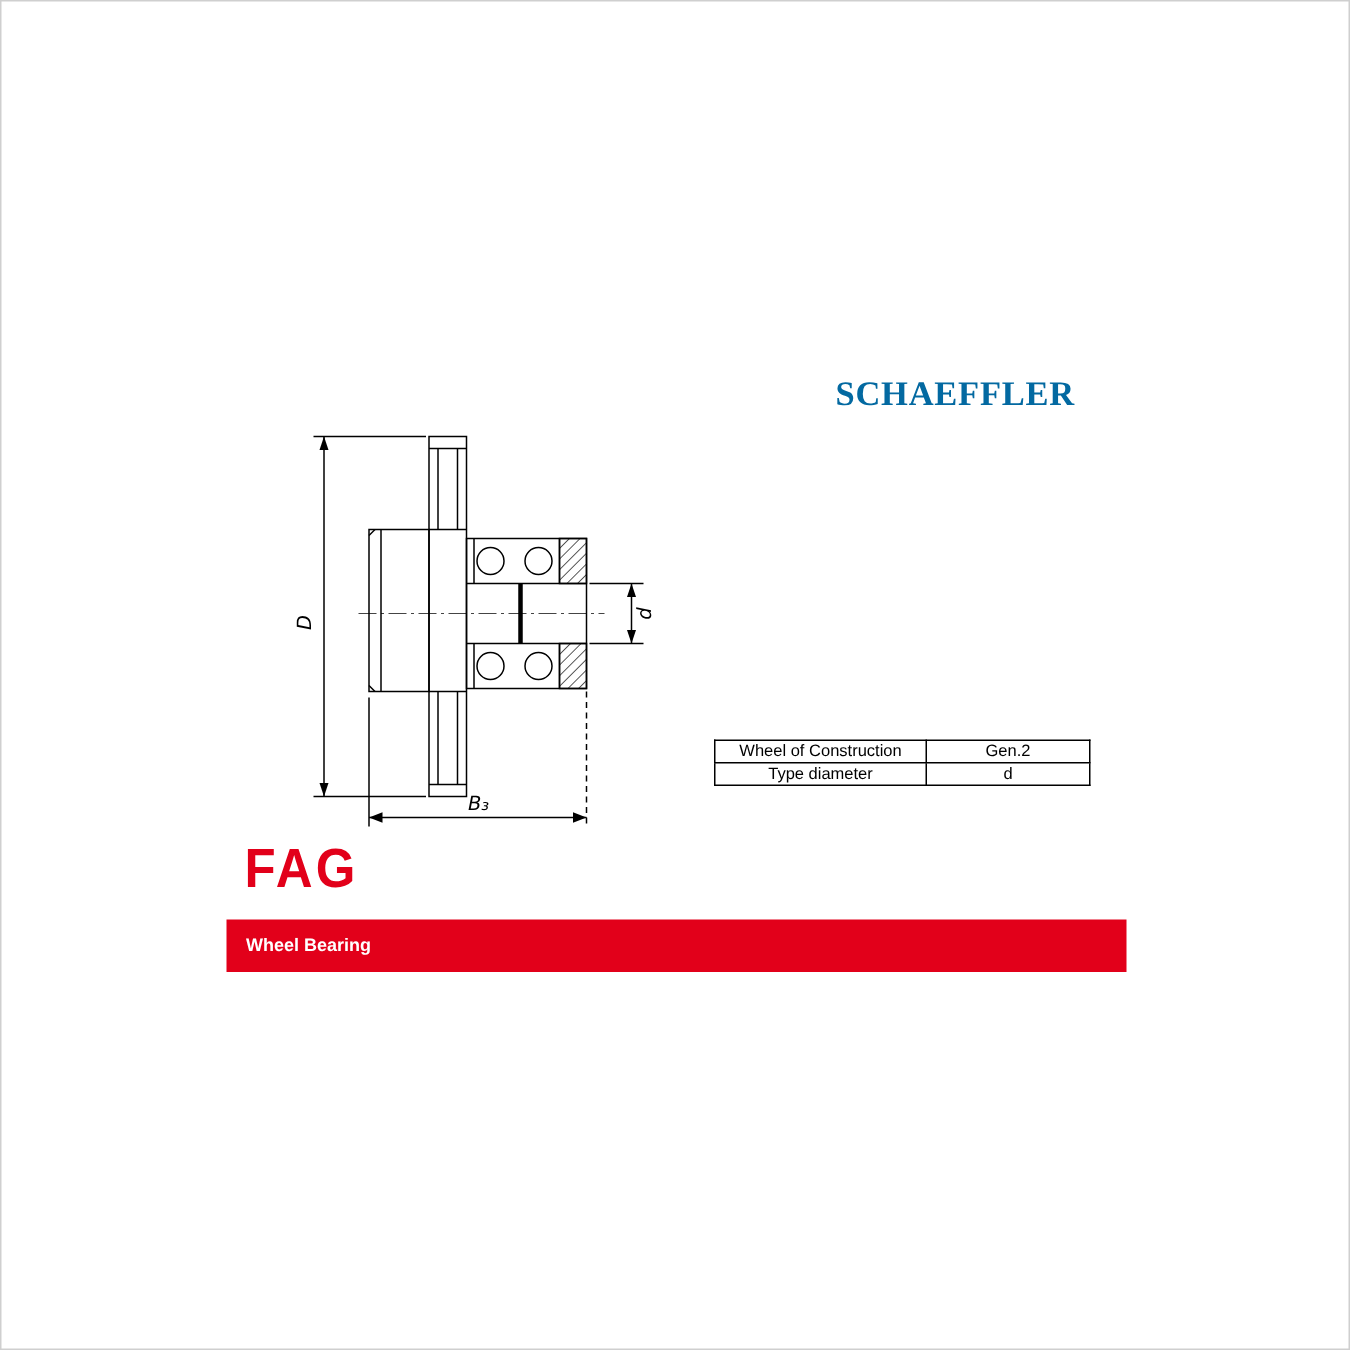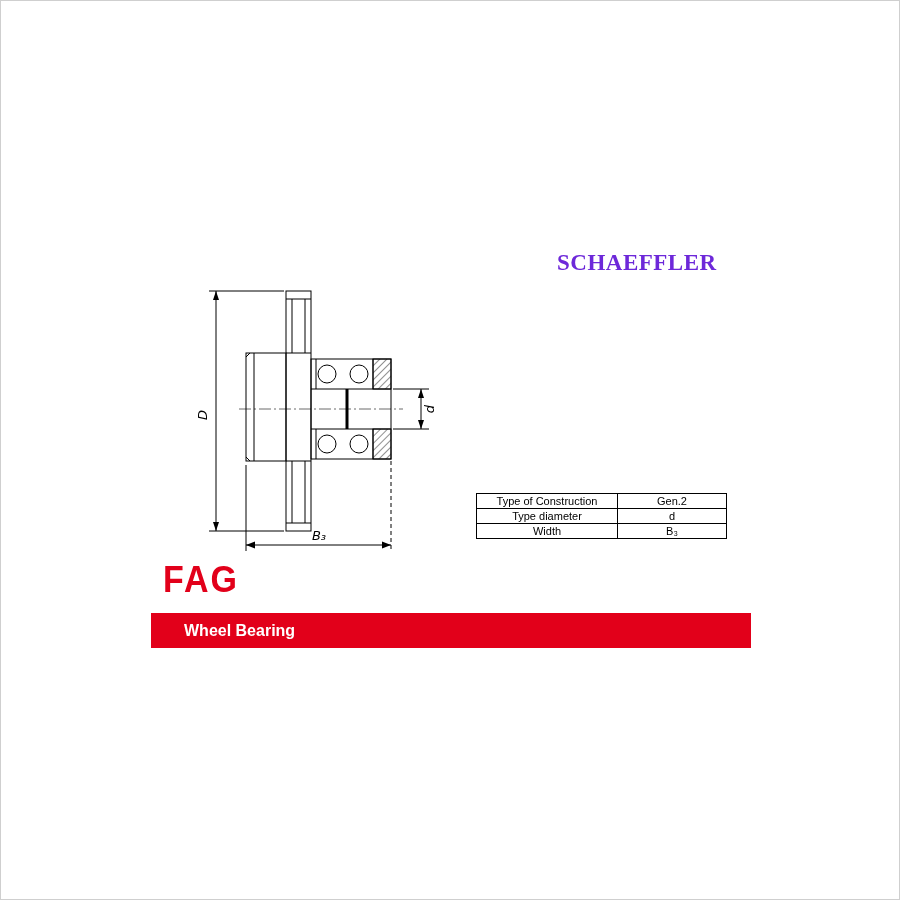--- a/index.html
+++ b/index.html
@@ -4,41 +4,41 @@
 <style>
   html,body { margin:0; padding:0; background:#fff; }
   .page {
     position:relative; width:900px; height:900px; background:#ffffff;
     font-family:"Liberation Sans", sans-serif; box-sizing:border-box;
     border:1px solid #cfcfcf; overflow:hidden;
   }
   .schaeffler-logo {
     position:absolute; left:556px; top:249px;
     font-family:"Liberation Serif", serif; font-weight:bold;
-    font-size:23px; letter-spacing:0.5px; color:#6d28d9;
+    font-size:23px; letter-spacing:0.5px; color:#0369a1;
   }
   .drawing-svg { position:absolute; left:150px; top:268px; }
   .spec-table {
     position:absolute; left:475px; top:492px;
     border-collapse:collapse; font-size:11px; color:#000;
     font-family:"Liberation Sans", sans-serif;
   }
   .spec-table td { border:1px solid #000; height:14px; text-align:center; padding:0 6px; }
   .spec-table td.label-cell { width:128px; }
   .spec-table td.value-cell { width:96px;text-align:center; }
   .fag-logo {
     position:absolute; left:162px; top:558px;
     font-size:34px; font-weight:bold; color:#e2001a;
     letter-spacing:2px; transform:scaleY(1.08); transform-origin:top left;
     font-family:"Liberation Sans", sans-serif;
   }
   .banner {
     position:absolute; left:150px; top:612px; width:600px; height:35px;
-    background:#e2001a; color:#ffffff; font-weight:bold; font-size:16px;
-    line-height:35px; padding-left:33px; box-sizing:border-box;
+    background:#e2001a; color:#ffffff; font-weight:bold; font-size:12px;
+    line-height:35px; padding-left:13px; box-sizing:border-box;
   }
   .dim-text { font-family:"DejaVu Sans", sans-serif; font-size:13px; font-style:italic; fill:#000; }
 </style>
 </head>
 <body>
 
 <div class="page">
 
   <div class="schaeffler-logo">SCHAEFFLER</div>
 
@@ -111,30 +111,26 @@
       <line x1="95" y1="276" x2="240" y2="276"></line>
       <polygon points="95,276 104,272.5 104,279.5" fill="#000" stroke="none"></polygon>
       <polygon points="240,276 231,272.5 231,279.5" fill="#000" stroke="none"></polygon>
       <text class="dim-text" x="168" y="271" text-anchor="middle" stroke="none" fill="#000">B₃</text>
     </g>
   </svg>
 
   <table class="spec-table">
     <tbody>
       <tr>
-        <td class="label-cell">Type of Construction</td>
+        <td class="label-cell">Wheel of Construction</td>
         <td class="value-cell">Gen.2</td>
       </tr>
       <tr>
         <td class="label-cell">Type diameter</td>
         <td class="value-cell">d</td>
-      </tr>
-      <tr>
-        <td class="label-cell">Width</td>
-        <td class="value-cell">B₃</td>
       </tr>
     </tbody>
   </table>
 
   <div class="fag-logo">FAG</div>
 
   <div class="banner">
     <span>Wheel Bearing</span>
   </div>
 

